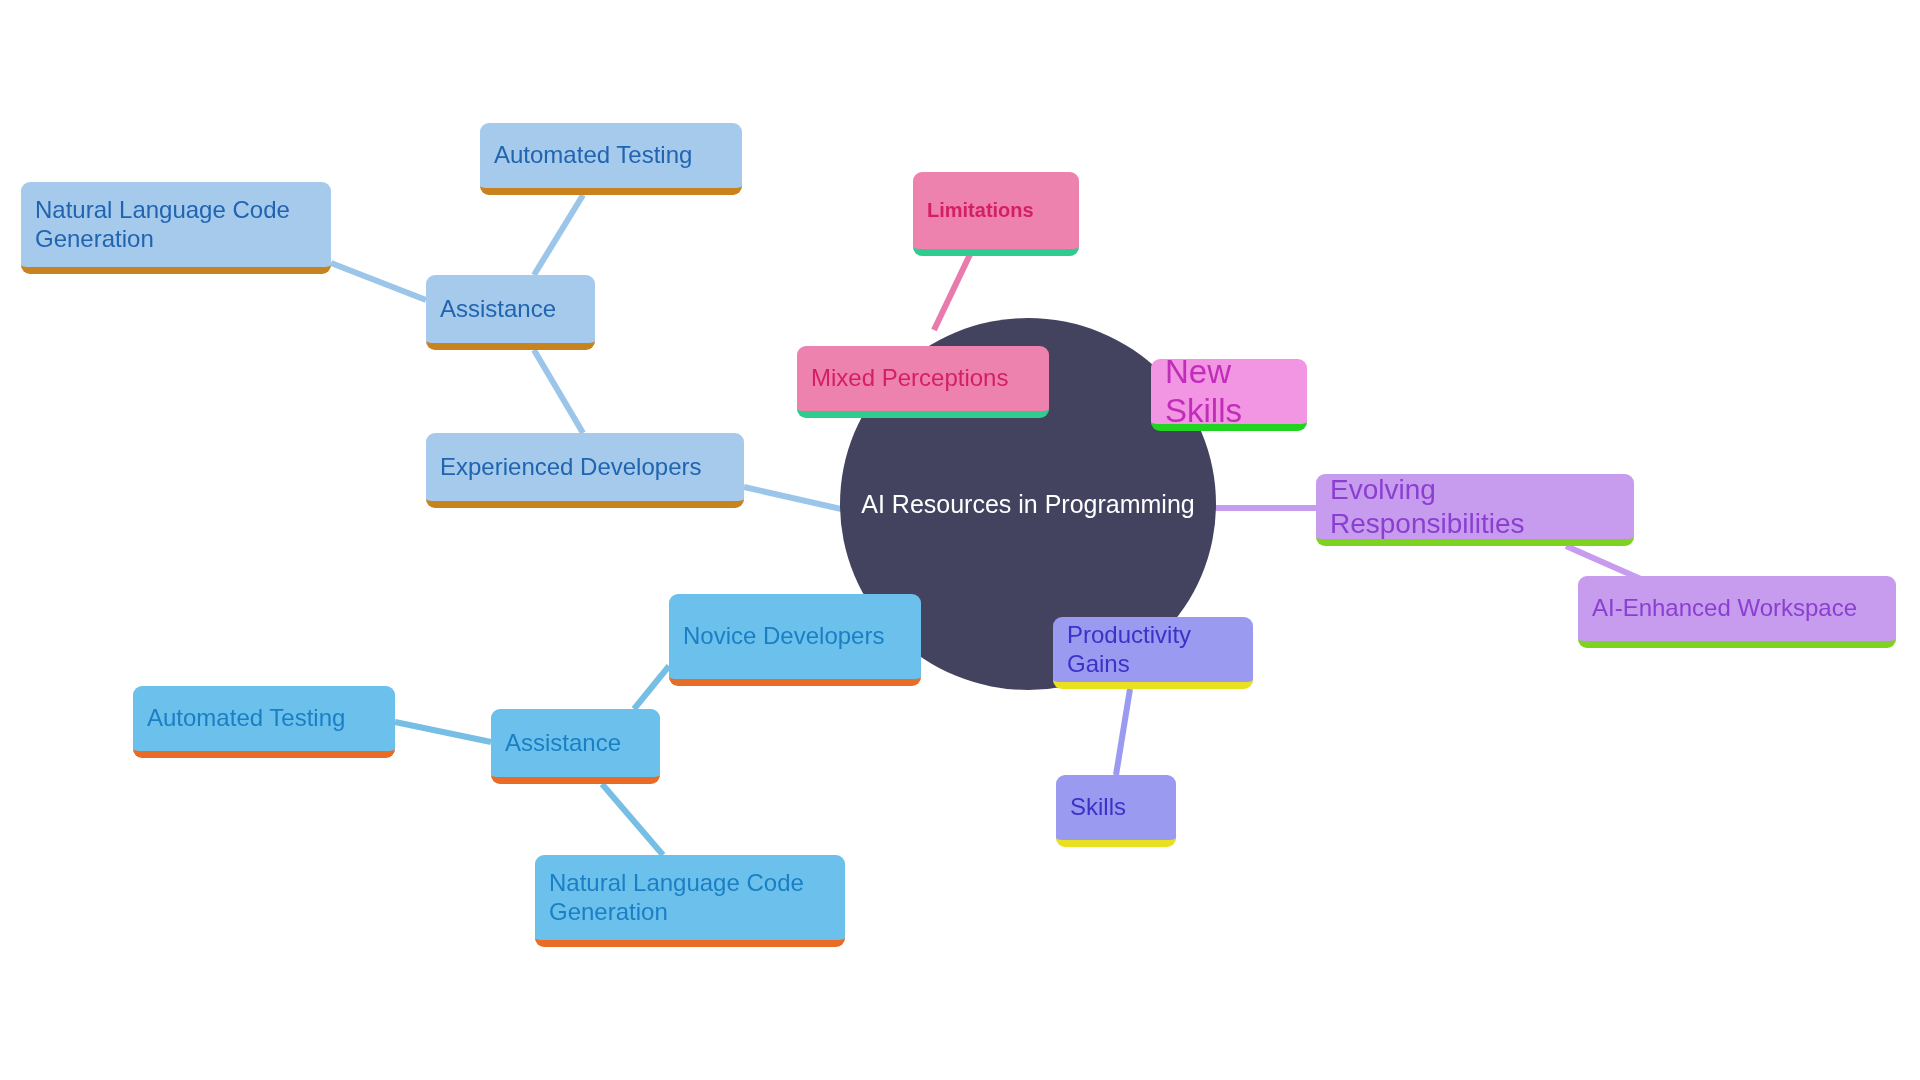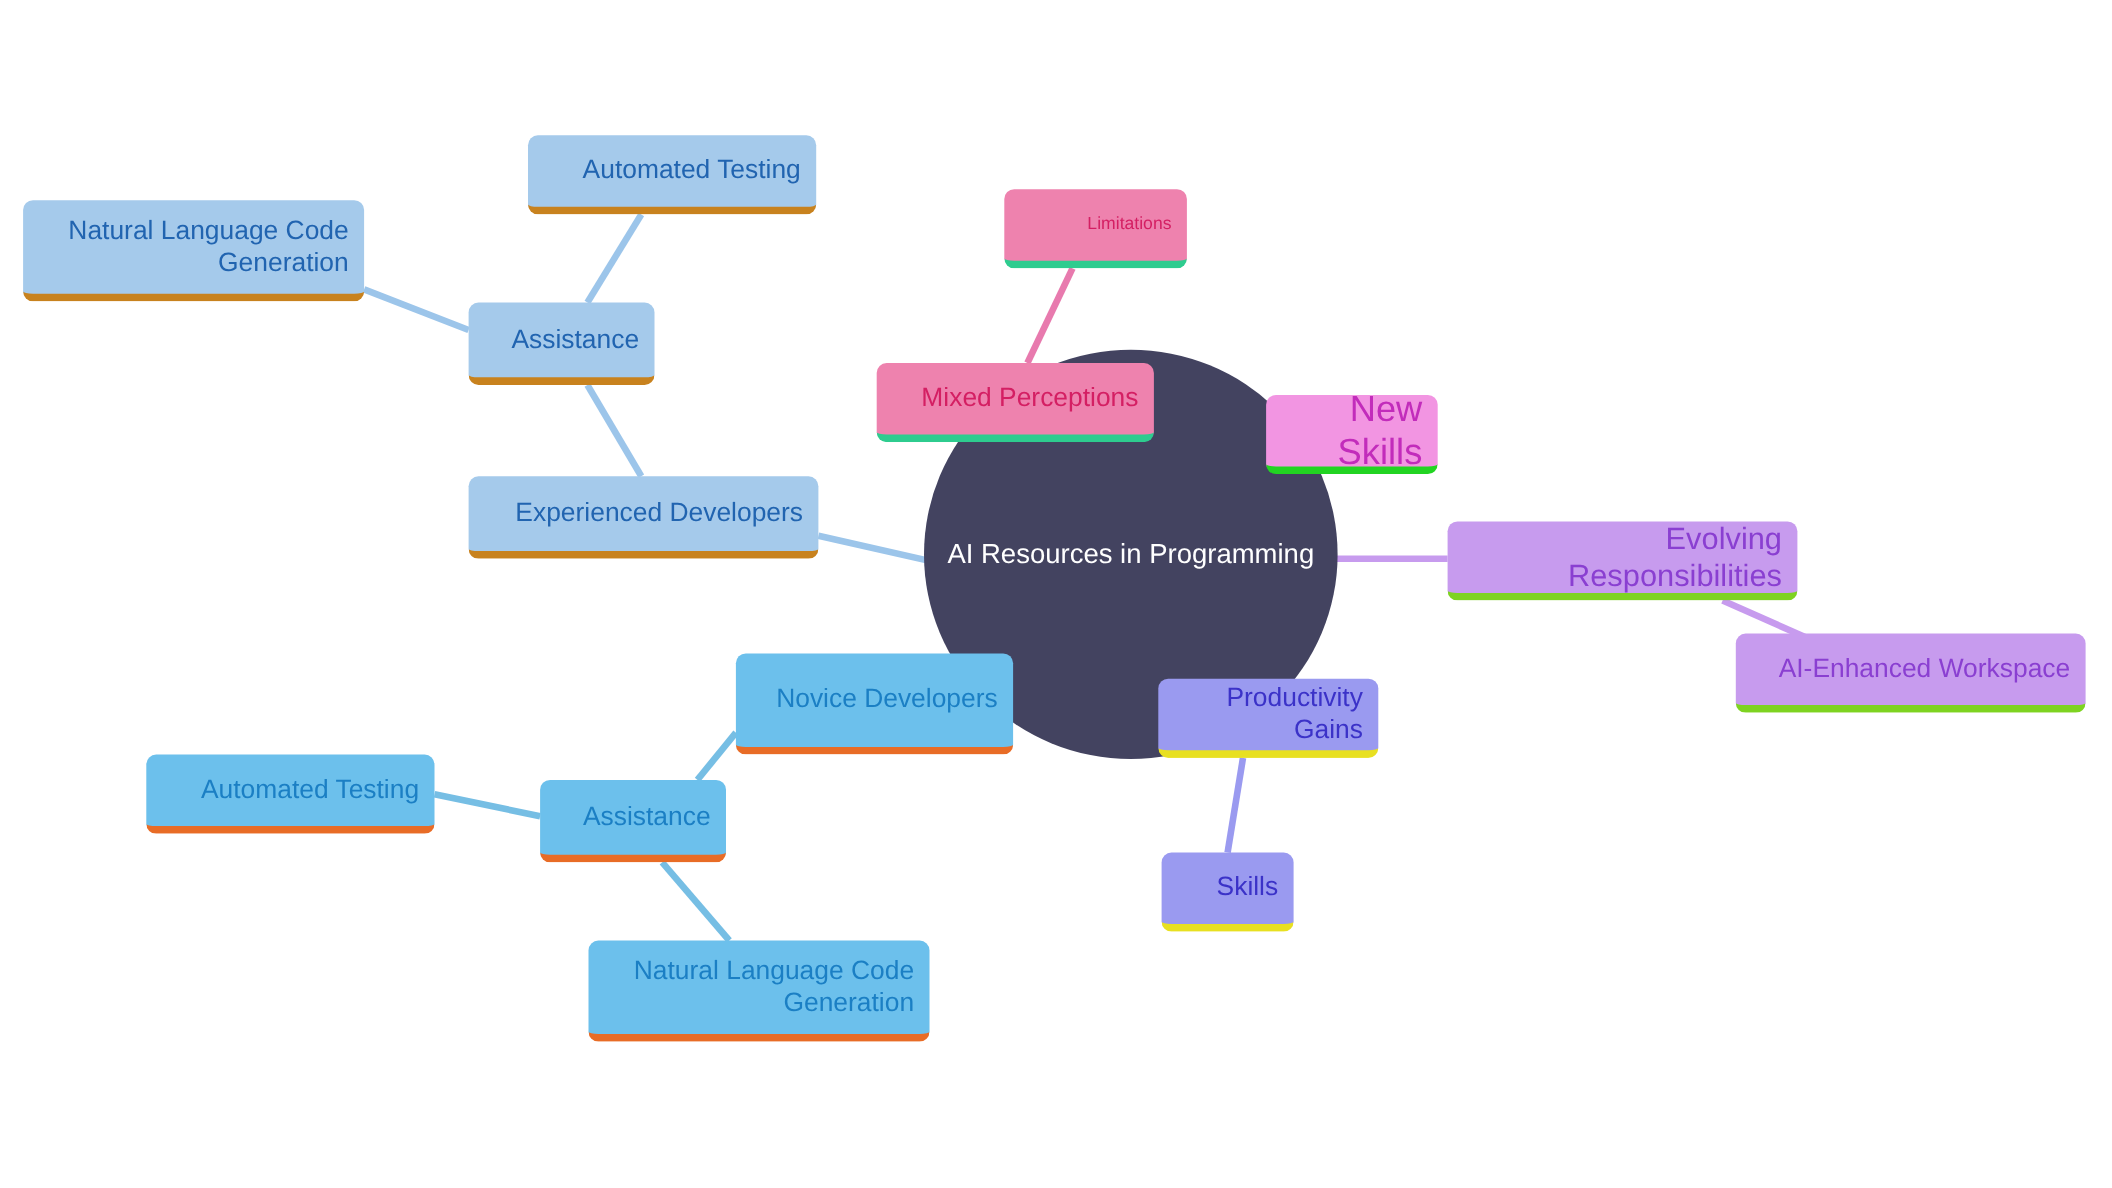--- a/index.html
+++ b/index.html
@@ -28,21 +28,21 @@
     width: 1920px;
     height: 1080px;
     pointer-events: none;
   }
   .node {
     position: absolute;
     box-sizing: border-box;
     display: flex;
     align-items: center;
     justify-content: center;
-    text-align: right;
+    text-align: left;
     border-radius: 9px;
     line-height: 1.18;
     white-space: pre-line;
     padding: 12px 14px;
     z-index: 5;
   }
   .node-label {
     display: block;
     width: 100%;
   }
@@ -82,22 +82,22 @@
     </svg>
   <div id="node-layer">
       <div class="center-node" style="left: 840px; top: 318px; width: 376px; height: 372px; background: rgb(67, 67, 96); color: rgb(255, 255, 255); font-size: 25px;">
         <span class="node-label">AI Resources in Programming</span>
       </div>
       <div class="node" style="left: 21px; top: 182px; width: 310px; height: 92px; background: rgb(165, 202, 235); color: rgb(33, 100, 176); font-size: 24px; border-bottom: 7px solid rgb(200, 130, 30);"><span class="node-label">Natural Language Code
 Generation</span></div>
       <div class="node" style="left: 480px; top: 123px; width: 262px; height: 72px; background: rgb(165, 202, 235); color: rgb(33, 100, 176); font-size: 24px; border-bottom: 7px solid rgb(200, 130, 30);"><span class="node-label">Automated Testing</span></div>
       <div class="node" style="left: 426px; top: 275px; width: 169px; height: 75px; background: rgb(165, 202, 235); color: rgb(33, 100, 176); font-size: 24px; border-bottom: 7px solid rgb(200, 130, 30);"><span class="node-label">Assistance</span></div>
       <div class="node" style="left: 426px; top: 433px; width: 318px; height: 75px; background: rgb(165, 202, 235); color: rgb(33, 100, 176); font-size: 24px; border-bottom: 7px solid rgb(200, 130, 30);"><span class="node-label">Experienced Developers</span></div>
-      <div class="node" style="left: 913px; top: 172px; width: 166px; height: 72px; background: rgb(238, 130, 174); color: rgb(212, 31, 99); font-size: 16px; border-bottom: 7px solid rgb(46, 204, 143);"><span class="node-label">Limitations</span></div>
-      <div class="node" style="left: 797px; top: 330px; width: 252px; height: 72px; background: rgb(238, 130, 174); color: rgb(212, 31, 99); font-size: 24px; border-bottom: 7px solid rgb(46, 204, 143);"><span class="node-label">Mixed Perceptions</span></div>
+      <div class="node" style="left: 913px; top: 172px; width: 166px; height: 84px; background: rgb(238, 130, 174); color: rgb(212, 31, 99); font-size: 20px; border-bottom: 7px solid rgb(46, 204, 143); font-weight: bold;"><span class="node-label">Limitations</span></div>
+      <div class="node" style="left: 797px; top: 346px; width: 252px; height: 72px; background: rgb(238, 130, 174); color: rgb(212, 31, 99); font-size: 24px; border-bottom: 7px solid rgb(46, 204, 143);"><span class="node-label">Mixed Perceptions</span></div>
       <div class="node" style="left: 1151px; top: 359px; width: 156px; height: 72px; background: rgb(242, 149, 226); color: rgb(194, 44, 187); font-size: 33px; border-bottom: 7px solid rgb(34, 212, 34);"><span class="node-label">New Skills</span></div>
       <div class="node" style="left: 1316px; top: 474px; width: 318px; height: 72px; background: rgb(199, 155, 238); color: rgb(138, 63, 209); font-size: 28px; border-bottom: 7px solid rgb(126, 211, 33);"><span class="node-label">Evolving Responsibilities</span></div>
       <div class="node" style="left: 1578px; top: 576px; width: 318px; height: 72px; background: rgb(199, 155, 238); color: rgb(138, 63, 209); font-size: 24px; border-bottom: 7px solid rgb(126, 211, 33);"><span class="node-label">AI-Enhanced Workspace</span></div>
       <div class="node" style="left: 669px; top: 594px; width: 252px; height: 92px; background: rgb(108, 192, 236); color: rgb(27, 127, 196); font-size: 24px; border-bottom: 7px solid rgb(232, 108, 38);"><span class="node-label">Novice Developers</span></div>
       <div class="node" style="left: 1053px; top: 617px; width: 200px; height: 72px; background: rgb(154, 154, 240); color: rgb(59, 50, 200); font-size: 24px; border-bottom: 7px solid rgb(232, 224, 33);"><span class="node-label">Productivity Gains</span></div>
       <div class="node" style="left: 1056px; top: 775px; width: 120px; height: 72px; background: rgb(154, 154, 240); color: rgb(59, 50, 200); font-size: 24px; border-bottom: 7px solid rgb(232, 224, 33);"><span class="node-label">Skills</span></div>
       <div class="node" style="left: 491px; top: 709px; width: 169px; height: 75px; background: rgb(108, 192, 236); color: rgb(27, 127, 196); font-size: 24px; border-bottom: 7px solid rgb(232, 108, 38);"><span class="node-label">Assistance</span></div>
       <div class="node" style="left: 133px; top: 686px; width: 262px; height: 72px; background: rgb(108, 192, 236); color: rgb(27, 127, 196); font-size: 24px; border-bottom: 7px solid rgb(232, 108, 38);"><span class="node-label">Automated Testing</span></div>
       <div class="node" style="left: 535px; top: 855px; width: 310px; height: 92px; background: rgb(108, 192, 236); color: rgb(27, 127, 196); font-size: 24px; border-bottom: 7px solid rgb(232, 108, 38);"><span class="node-label">Natural Language Code
 Generation</span></div>

